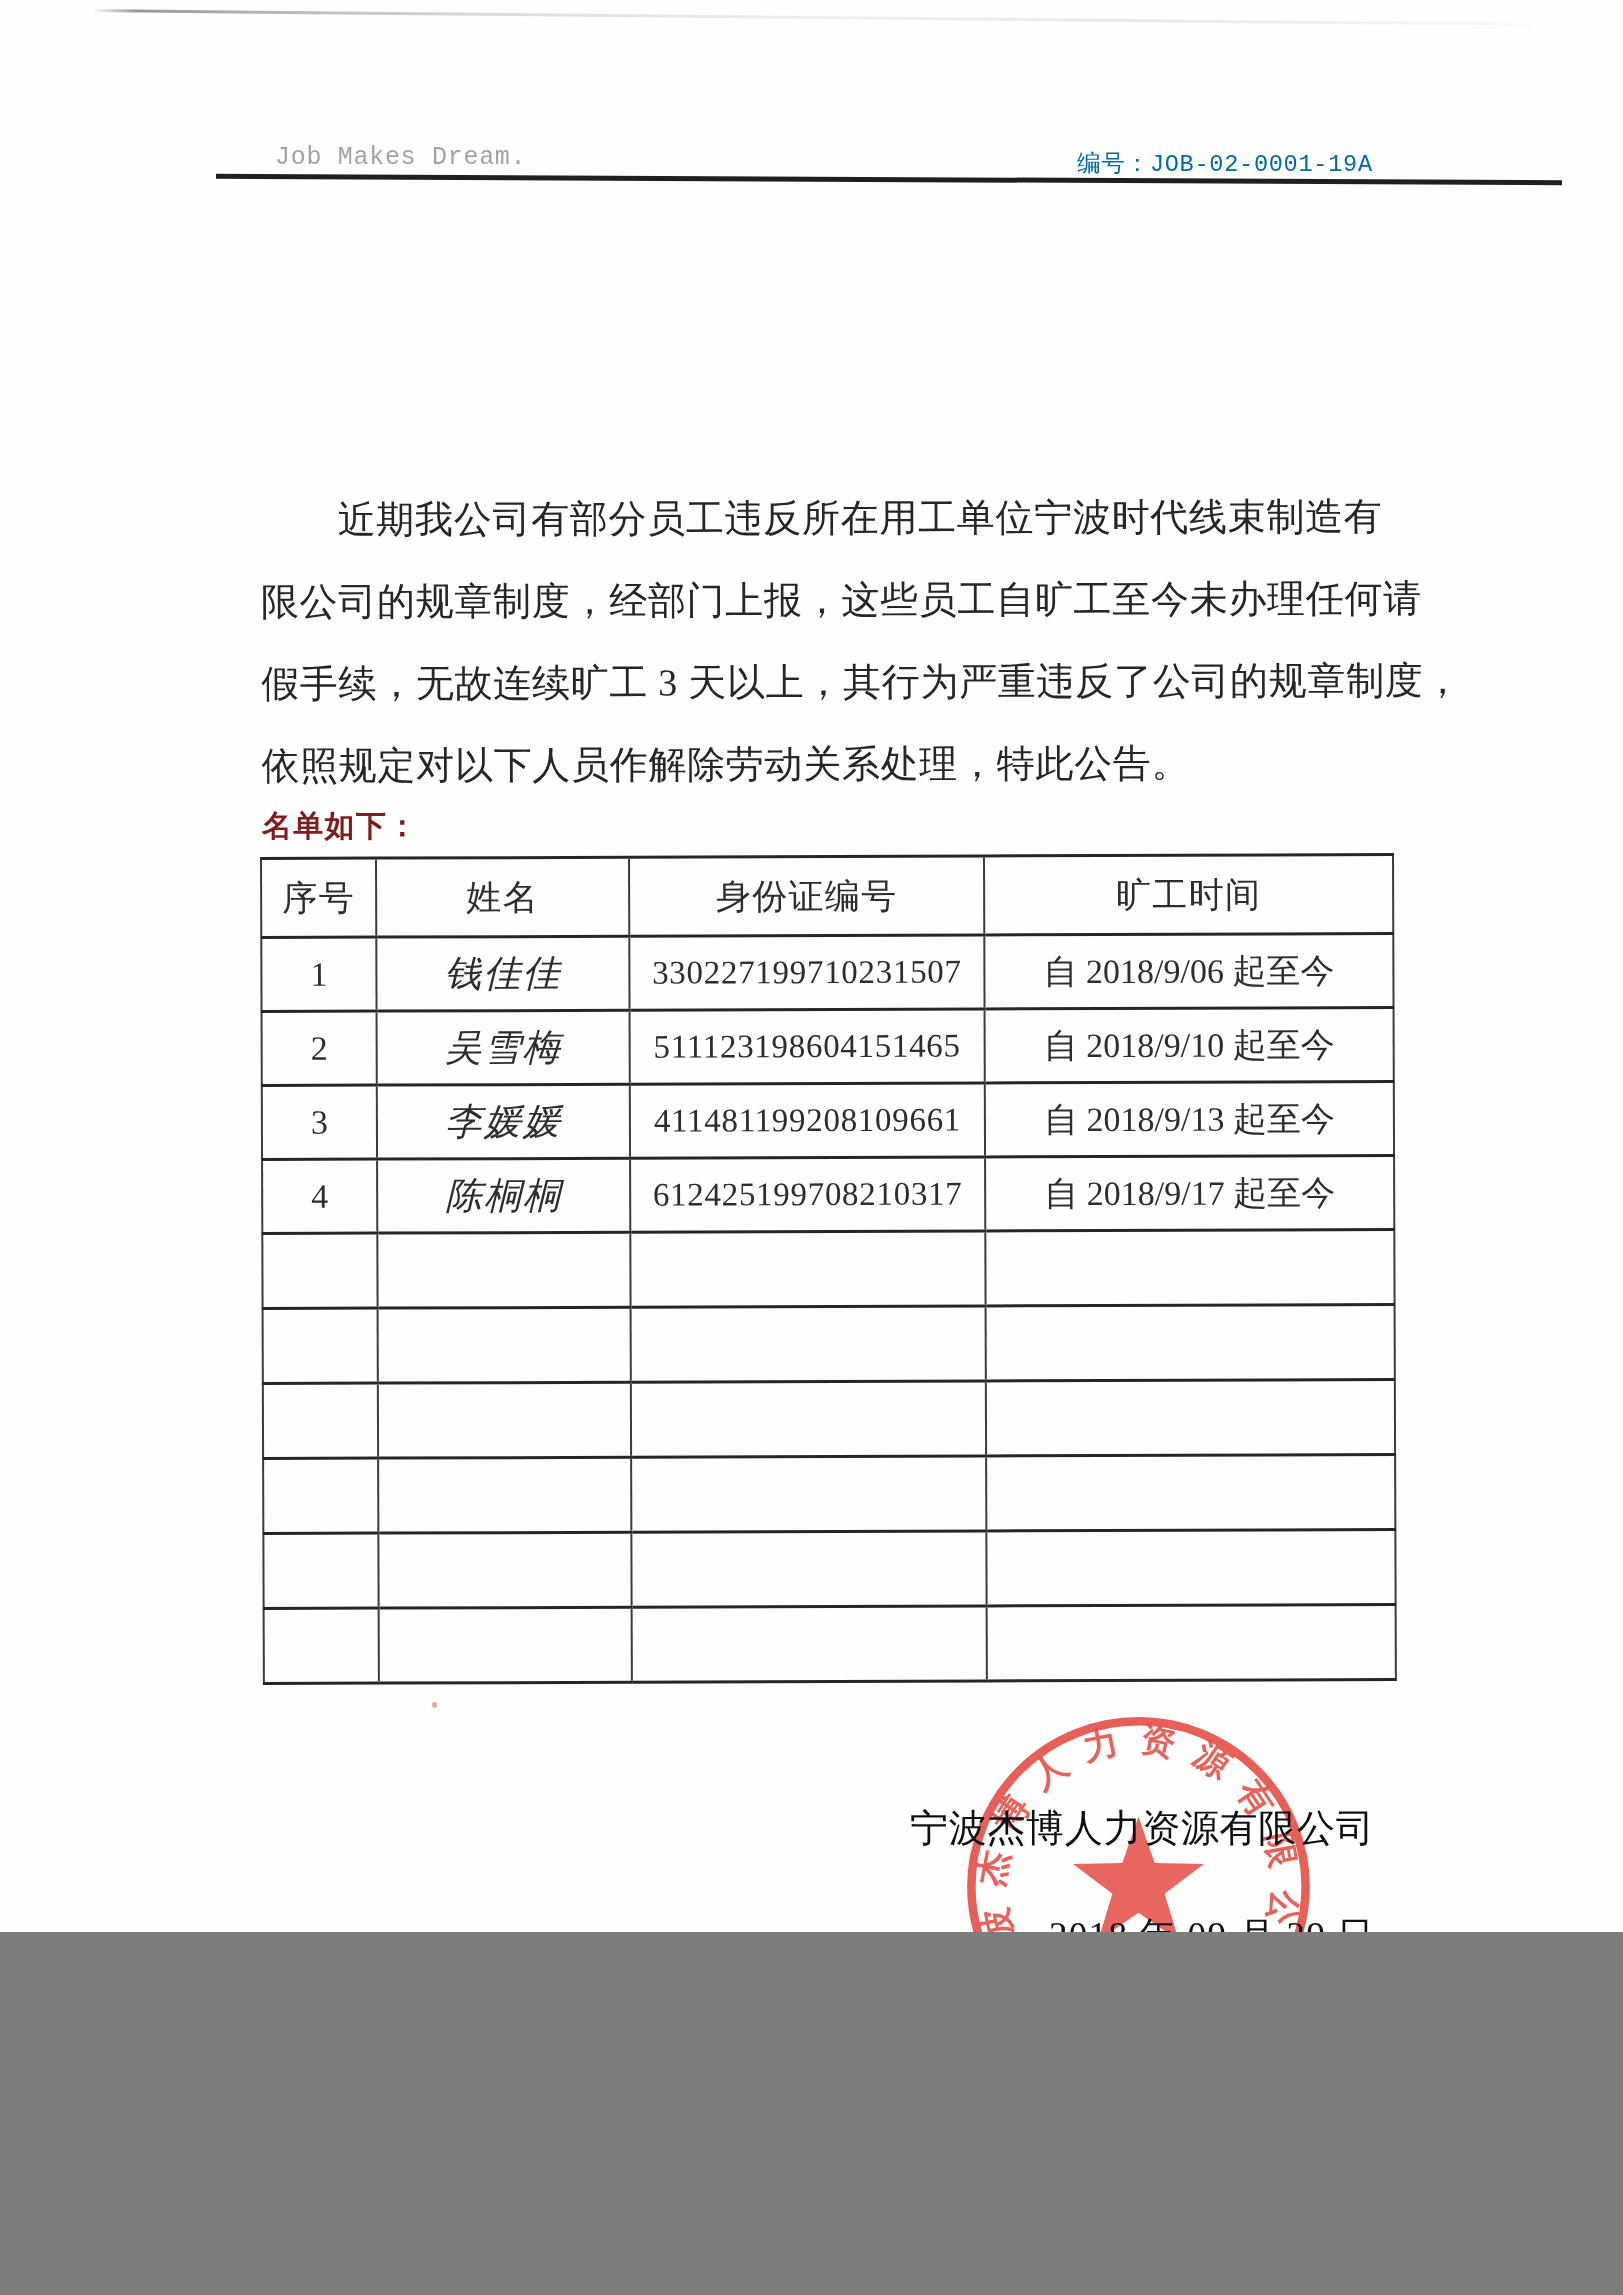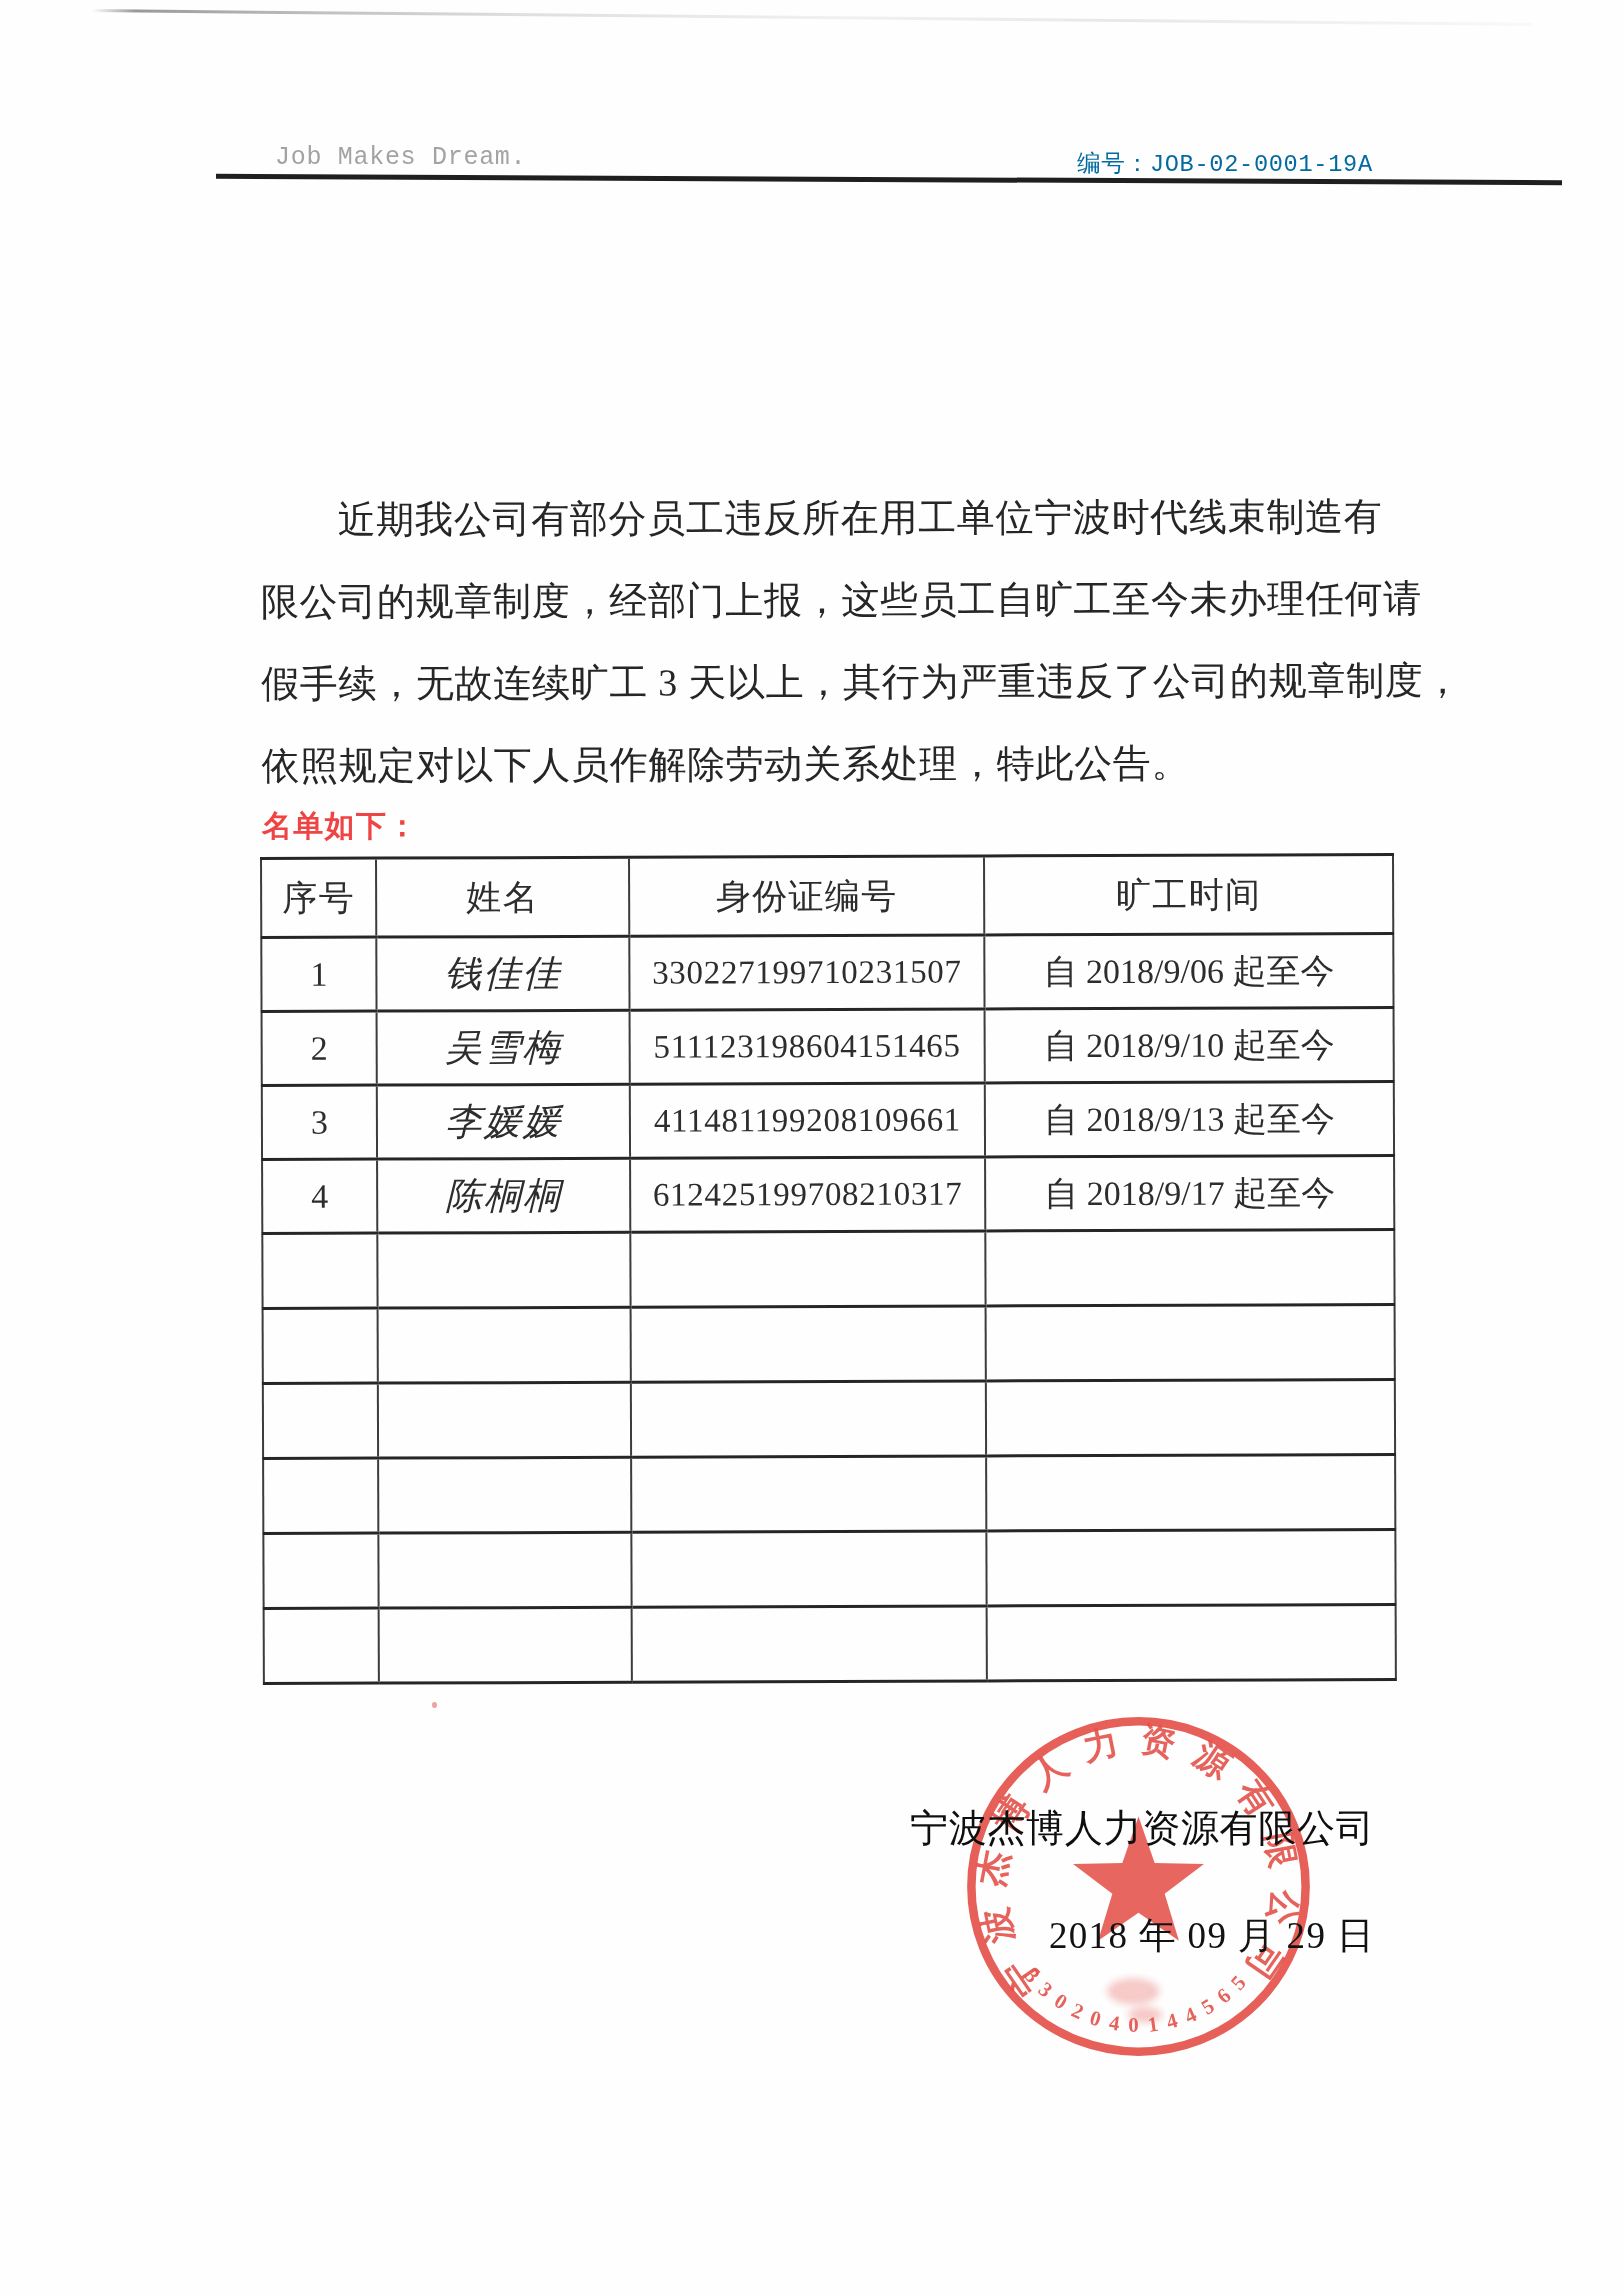--- a/index.html
+++ b/index.html
@@ -1,18 +1,18 @@
 <!DOCTYPE html>
 <html style="font-size:10.5px"><head>
 <meta charset="utf-8">
 <style>
   * { margin:0; padding:0; box-sizing:border-box; }
   html,body { background:#7d7d7d; }
   .page {
-    position:relative; width:1623px; height:2295px; margin:0 auto;
+    position:relative; width:1623px; height:1932px; margin:0 auto;
     background:#fefefe; overflow:hidden;
     font-family:"Liberation Serif","DejaVu Serif",serif; color:#222;
   }
   .scan-noise-top {
     position:absolute; left:92px; top:15.7px; width:1440px; height:3.3px;
     transform:rotate(0.55deg);
     background:linear-gradient(90deg, rgba(90,90,90,0) 0%, rgba(70,70,70,.55) 3%,
       rgba(100,100,100,.4) 16%, rgba(125,125,125,.24) 30%, rgba(150,150,150,.13) 52%,
       rgba(145,145,145,.2) 72%, rgba(160,160,160,.06) 100%);
   }
@@ -35,21 +35,21 @@
     font-size:63px; font-weight:bold; color:#1c1c1c; letter-spacing:19.6px;
   }
   .body-text {
     position:absolute; left:261px; top:477px; width:1152px;
     font-size:38px; color:#262626; transform:rotate(-0.18deg);
   }
   .body-line { height:82px; line-height:82px; white-space:nowrap; letter-spacing:0.7px; }
   .body-line.indent { text-indent:77px; }
   .list-label {
     position:absolute; left:262px; top:806px;
-    font-size:30px; font-weight:bold; color:#ef4444; letter-spacing:1.3px;
+    font-size:30px; font-weight:bold; color:#7f1d1d; letter-spacing:1.3px;
   }
   table.notice-table {
     position:absolute; left:260px; top:857px; width:1131px;
     border-collapse:collapse; table-layout:fixed;
     transform:rotate(-0.2deg); transform-origin:left top;
     background:transparent;
   }
   .notice-table th, .notice-table td {
     border-left:2px solid #3c3c3c; border-right:2px solid #3c3c3c;
     border-top:3.3px solid #262626; border-bottom:3.3px solid #262626;

